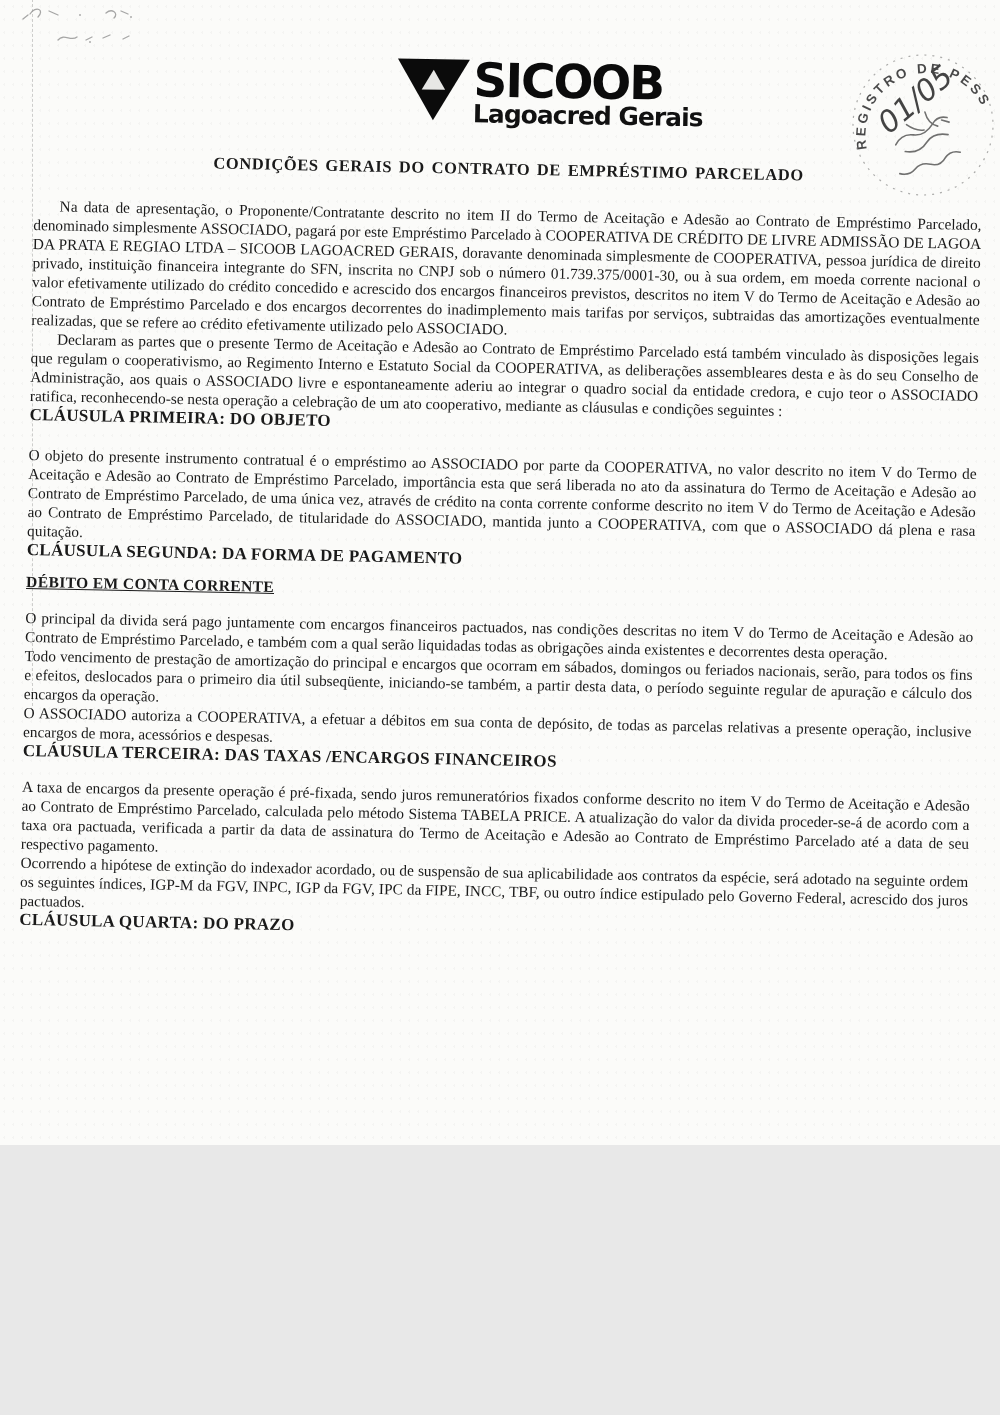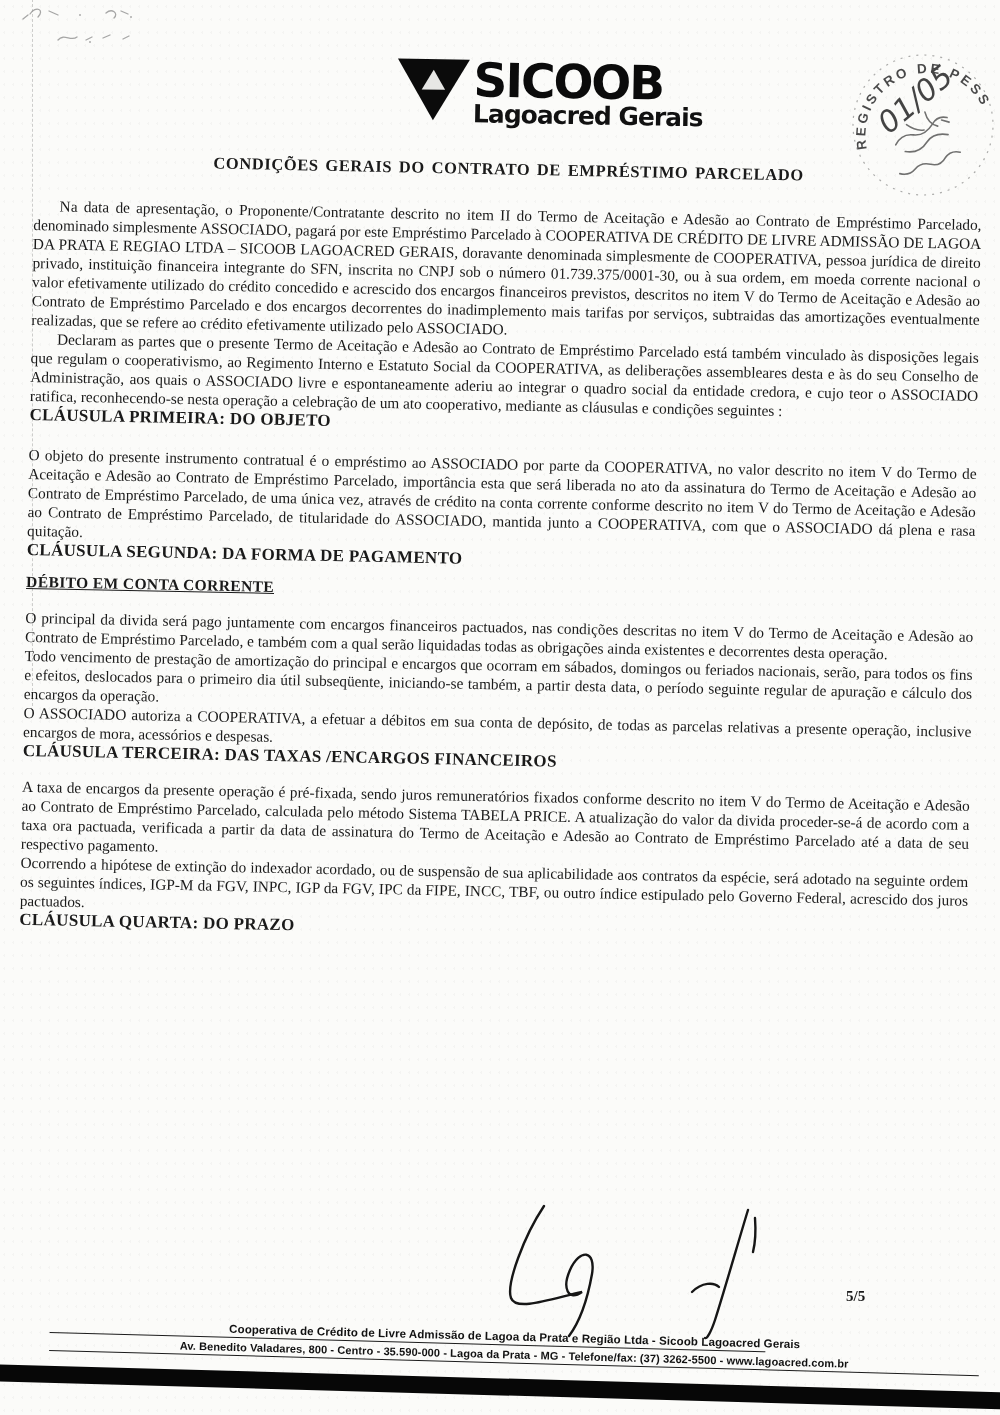--- a/index.html
+++ b/index.html
@@ -1,17 +1,17 @@
 <!DOCTYPE html>
 <html><head>
 <meta charset="utf-8">
 <style>
   html,body{margin:0;padding:0;background:#e8e8e8;}
   .page{
-    position:relative;width:1000px;height:1415px;margin:0 auto;
+    position:relative;width:1000px;height:1145px;margin:0 auto;
     background:#fbfbf9;overflow:hidden;
     background-image:radial-gradient(rgba(0,0,0,0.028) 1px, transparent 1px);
     background-size:9px 13px;
     font-family:"Liberation Serif", serif;color:#1a1a1a;
   }
   .fold-line{position:absolute;left:32px;top:-6px;height:712px;width:0;
     border-left:1px dashed rgba(40,40,40,0.22);}
   .pencil-marks{position:absolute;left:18px;top:2px;}
   
   .logo-block{position:absolute;left:398px;top:56px;display:flex;align-items:flex-start;

